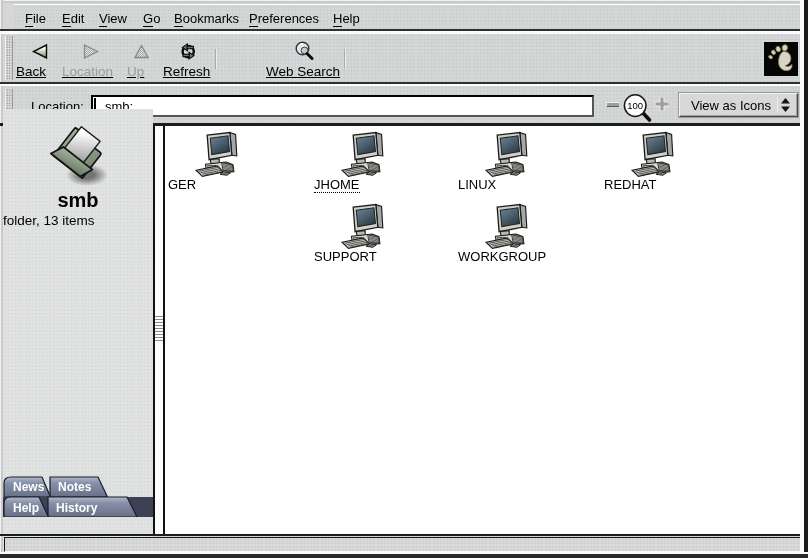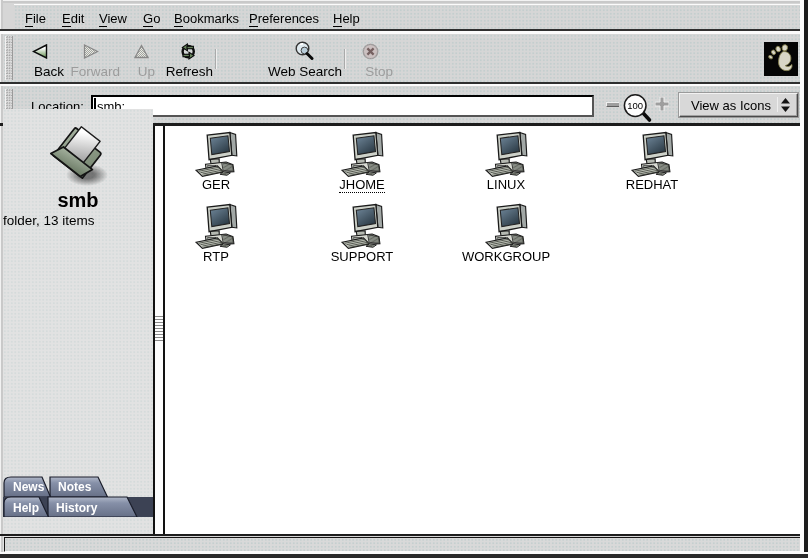--- a/index.html
+++ b/index.html
@@ -16,35 +16,35 @@
   #menubar { position:absolute; left:14px; top:4px; width:800px; height:26px; background:#d6d6d6; background-image:radial-gradient(circle, rgba(165,192,192,0.38) 0 0.7px, rgba(0,0,0,0) 1px); background-size:3.5px 3.5px; border-top:1px solid #fbfbfb; }
   #menubar span { position:absolute; top:6px; font-size:13px; color:#000; }
   #menubar u { text-decoration:none; border-bottom:1px solid #000; padding-bottom:0px; }
   #mb-line { position:absolute; left:0px; top:29px; width:808px; height:2px; background:#2f2f2f; }
   #mb-hl { position:absolute; left:0px; top:31px; width:808px; height:3px; background:#fbfbfb; }
 
   
   #toolbar { position:absolute; left:3px; top:34px; width:800px; height:48px; background:#d6d6d6; background-image:radial-gradient(circle, rgba(165,192,192,0.38) 0 0.7px, rgba(0,0,0,0) 1px); background-size:3.5px 3.5px; }
   .grip { position:absolute; width:8px; background-color:#dedede; background-image:radial-gradient(circle at 1px 1px, #a2a2a2 30%, rgba(255,255,255,0) 36%); background-size:2.6px 2.6px; border-right:1px solid #9a9a9a; border-left:1px solid #f2f2f2; }
   #tb-grip { left:2px; top:2px; height:44px; }
-  .tbtn { position:absolute; top:4px; text-align:right; }
+  .tbtn { position:absolute; top:4px; text-align:left;text-decoration:underline; }
   .tbtn .icw { height:26px; display:flex; align-items:center; justify-content:center; }
   .tbtn .lb { display:block; font-size:13.5px; color:#000; margin-top:0px; white-space:nowrap; }
   .tbtn .lb.dis { color:#9c9c9c; }
   .tsep { position:absolute; top:15px; width:2px; height:20px; background:#aaa; border-right:1px solid #eee; }
   #tb-line { position:absolute; left:0; top:82px; width:808px; height:2px; background:#2f2f2f; }
   #tb-hl { position:absolute; left:0; top:84px; width:808px; height:2px; background:#fbfbfb; }
   #throbber { position:absolute; left:764px; top:42px; width:34px; height:34px; background:#050505; }
 
   
   #locbar { position:absolute; left:3px; top:86px; width:800px; height:37px; background:#d6d6d6; background-image:radial-gradient(circle, rgba(165,192,192,0.38) 0 0.7px, rgba(0,0,0,0) 1px); background-size:3.5px 3.5px; }
   #loc-grip { left:2px; top:3px; height:30px; }
   #loc-label { position:absolute; left:28px; top:13px; font-size:13px; color:#000; }
   #loc-input { position:absolute; left:88px; top:9px; width:503px; height:22px; background:#fff; border:2px solid #000; border-right-color:#555; border-bottom-color:#555; }
-  #loc-input span { position:absolute; left:4px; top:2px; font-size:13px; }
+  #loc-input span { position:absolute; left:12px; top:2px; font-size:13px; }
   #loc-input i { position:absolute; left:1px; top:1px; width:1.5px; height:16px; background:#000; }
   #main-line { position:absolute; left:0px; top:123px; width:808px; height:2.5px; background:#1d1d1d; }
 
   
   #zoom-minus { position:absolute; left:606px; top:102px; width:13px; height:5px; background:#9e9e9e; border-top:1px solid #efefef; border-left:1px solid #efefef; border-bottom:1px solid #5e5e5e; }
   #zoom-plus { position:absolute; left:655px; top:97px; width:14px; height:14px; }
   #zoom-circ { position:absolute; left:621px; top:92px; width:32px; height:32px; }
   #vai { position:absolute; left:676px; top:7px; width:119px; height:24px; background:#d8d8d8; border:1.5px solid #f2f2f2; border-right-color:#4a4a4a; border-bottom-color:#4a4a4a; box-shadow:inset -1px -1px 0 #a0a0a0, 0 0 0 1px #9a9a9a; }
   #vai .t { position:absolute; left:11px; top:3.5px; font-size:13px; }
   #vai .sep { position:absolute; right:19px; top:3px; width:1.5px; height:15px; background:#9a9a9a; border-right:1px solid #eee; }
@@ -56,21 +56,21 @@
   #divider .ridge { position:absolute; left:0px; top:190px; width:8px; height:26px; background-image:repeating-linear-gradient(180deg,#888 0 1px,#fdfdfd 1px 3px); }
   #content { position:absolute; left:165px; top:126px; width:639px; height:408px; background:#fff; }
 
   
   #sb-folder { position:absolute; left:44px; top:14px; }
   #sb-title { position:absolute; left:0; top:80px; width:150px; text-align:center; font-size:20px; font-weight:bold; color:#000; }
   #sb-sub { position:absolute; left:0; top:104px; width:150px; text-align:left; font-size:13.5px; color:#000; }
   .tabrow { position:absolute; left:0px; }
 
   
-  .icon { position:absolute; width:96px; text-align:center; }
+  .icon { position:absolute; width:96px; text-align:left; }
   .icon svg { display:block; margin:0 auto; }
   .icon .lb { display:block; font-size:13px; line-height:13px; color:#000; margin-top:1px; white-space:nowrap; }
   .icon .fb { border-bottom:1.5px dotted #000; }
   
 
   
   #content-bot { position:absolute; left:0; top:534px; width:808px; height:2px; background:#1d1d1d; }
   #statusbar { position:absolute; left:4px; top:537px; width:797px; height:15px; background:#d9d9d9; background-image:radial-gradient(circle, rgba(165,192,192,0.38) 0 0.7px, rgba(0,0,0,0) 1px); background-size:3.5px 3.5px; border-top:1.5px solid #161616; border-left:1.5px solid #161616; border-bottom:1px solid #fbfbfb; }
 </style>
 </head>
@@ -113,21 +113,21 @@
             <defs>
               <pattern id="dis" width="2" height="2" patternUnits="userSpaceOnUse">
                 <rect width="2" height="2" fill="#e8eae4"></rect>
                 <rect width="1" height="1" fill="#a3a49f"></rect>
                 <rect x="1" y="1" width="1" height="1" fill="#a3a49f"></rect>
               </pattern>
             </defs>
             <path d="M1.5 1 L14.5 7.5 L1.5 14 Z" fill="url(#dis)" stroke="#888" stroke-width="1.3"></path>
           </svg>
         </span>
-      <span class="lb dis">Forward</span>
+      <span class="lb dis">Location</span>
     </div>
     <div class="tbtn" style="left:124px;width:28px">
       <span class="icw">
           <svg class="ic" width="15" height="15" viewBox="0 0 15 15">
             <path d="M7.5 1.5 L14 13.5 L1 13.5 Z" fill="url(#dis)" stroke="#888" stroke-width="1.3"></path>
           </svg>
         </span>
       <span class="lb dis">Up</span>
     </div>
     <div class="tbtn" style="left:160px;width:50px">
@@ -148,30 +148,20 @@
           <svg class="ic" width="20" height="20" viewBox="0 0 20 20">
             <circle cx="8.5" cy="7.5" r="6.3" fill="#dfe9ee" stroke="#333" stroke-width="1.4"></circle>
             <circle cx="10.5" cy="9.5" r="3.4" fill="#b9cdd9" stroke="#444" stroke-width="1"></circle>
             <path d="M6 3.6 A 4.4 4.4 0 0 1 9 2.9" fill="none" stroke="#fff" stroke-width="1.6"></path>
             <path d="M13 12.5 L18 17.5" stroke="#0a0a0a" stroke-width="3" stroke-linecap="round"></path>
           </svg>
         </span>
       <span class="lb">Web Search</span>
     </div>
     <div class="tsep" style="left:341px"></div>
-    <div class="tbtn" style="left:344px;width:46px">
-      <span class="icw">
-          <svg class="ic" width="17" height="17" viewBox="0 0 17 17">
-            <circle cx="8.5" cy="8.5" r="7.2" fill="#cbc0c0" stroke="#999" stroke-width="1.3"></circle>
-            <circle cx="8.5" cy="8.5" r="7.2" fill="none" stroke="#b5aaaa" stroke-width="1" stroke-dasharray="1 1.4"></circle>
-            <path d="M5.4 5.4 L11.6 11.6 M11.6 5.4 L5.4 11.6" stroke="#756060" stroke-width="2.2"></path>
-          </svg>
-        </span>
-      <span class="lb dis">Stop</span>
-    </div>
   </div>
   <div id="tb-line"></div>
     <div id="tb-hl"></div>
   <div id="throbber">
     <svg width="34" height="34" viewBox="0 0 34 34">
       <g fill="#d8d5c6" stroke="#87824f" stroke-width="0.9">
       <path d="M19.5 9.6 C 24.5 9.2 27.3 13.2 26.8 17.3 C 26.4 20.6 24.2 23 21.2 23.6 C 22.8 25.2 26 24.6 27.7 22.4 C 28.9 25.6 26.2 28.8 22.3 28.6 C 17.4 28.4 14.2 24.4 14.6 19.2 C 14.9 14.8 16.2 10.8 19.5 9.6 Z"></path>
       <ellipse cx="20.8" cy="5.8" rx="2.7" ry="3.1" transform="rotate(8 20.8 5.8)"></ellipse>
       <ellipse cx="14.2" cy="7.1" rx="2.2" ry="2.8" transform="rotate(-18 14.2 7.1)"></ellipse>
       <ellipse cx="9.5" cy="10.4" rx="1.9" ry="2.4" transform="rotate(-38 9.5 10.4)"></ellipse>
@@ -306,26 +296,20 @@
           <use href="#comp"></use>
         </svg>
         <span class="lb">LINUX</span>
       </div>
     <div class="icon" style="left:439px;top:4px">
         <svg width="45" height="47" viewBox="0 0 45 50">
           <use href="#comp"></use>
         </svg>
         <span class="lb">REDHAT</span>
       </div>
-    <div class="icon" style="left:3px;top:76px">
-        <svg width="45" height="47" viewBox="0 0 45 50">
-          <use href="#comp"></use>
-        </svg>
-        <span class="lb">RTP</span>
-      </div>
     <div class="icon" style="left:149px;top:76px">
         <svg width="45" height="47" viewBox="0 0 45 50">
           <use href="#comp"></use>
         </svg>
         <span class="lb">SUPPORT</span>
       </div>
     <div class="icon" style="left:293px;top:76px">
         <svg width="45" height="47" viewBox="0 0 45 50">
           <use href="#comp"></use>
         </svg>

